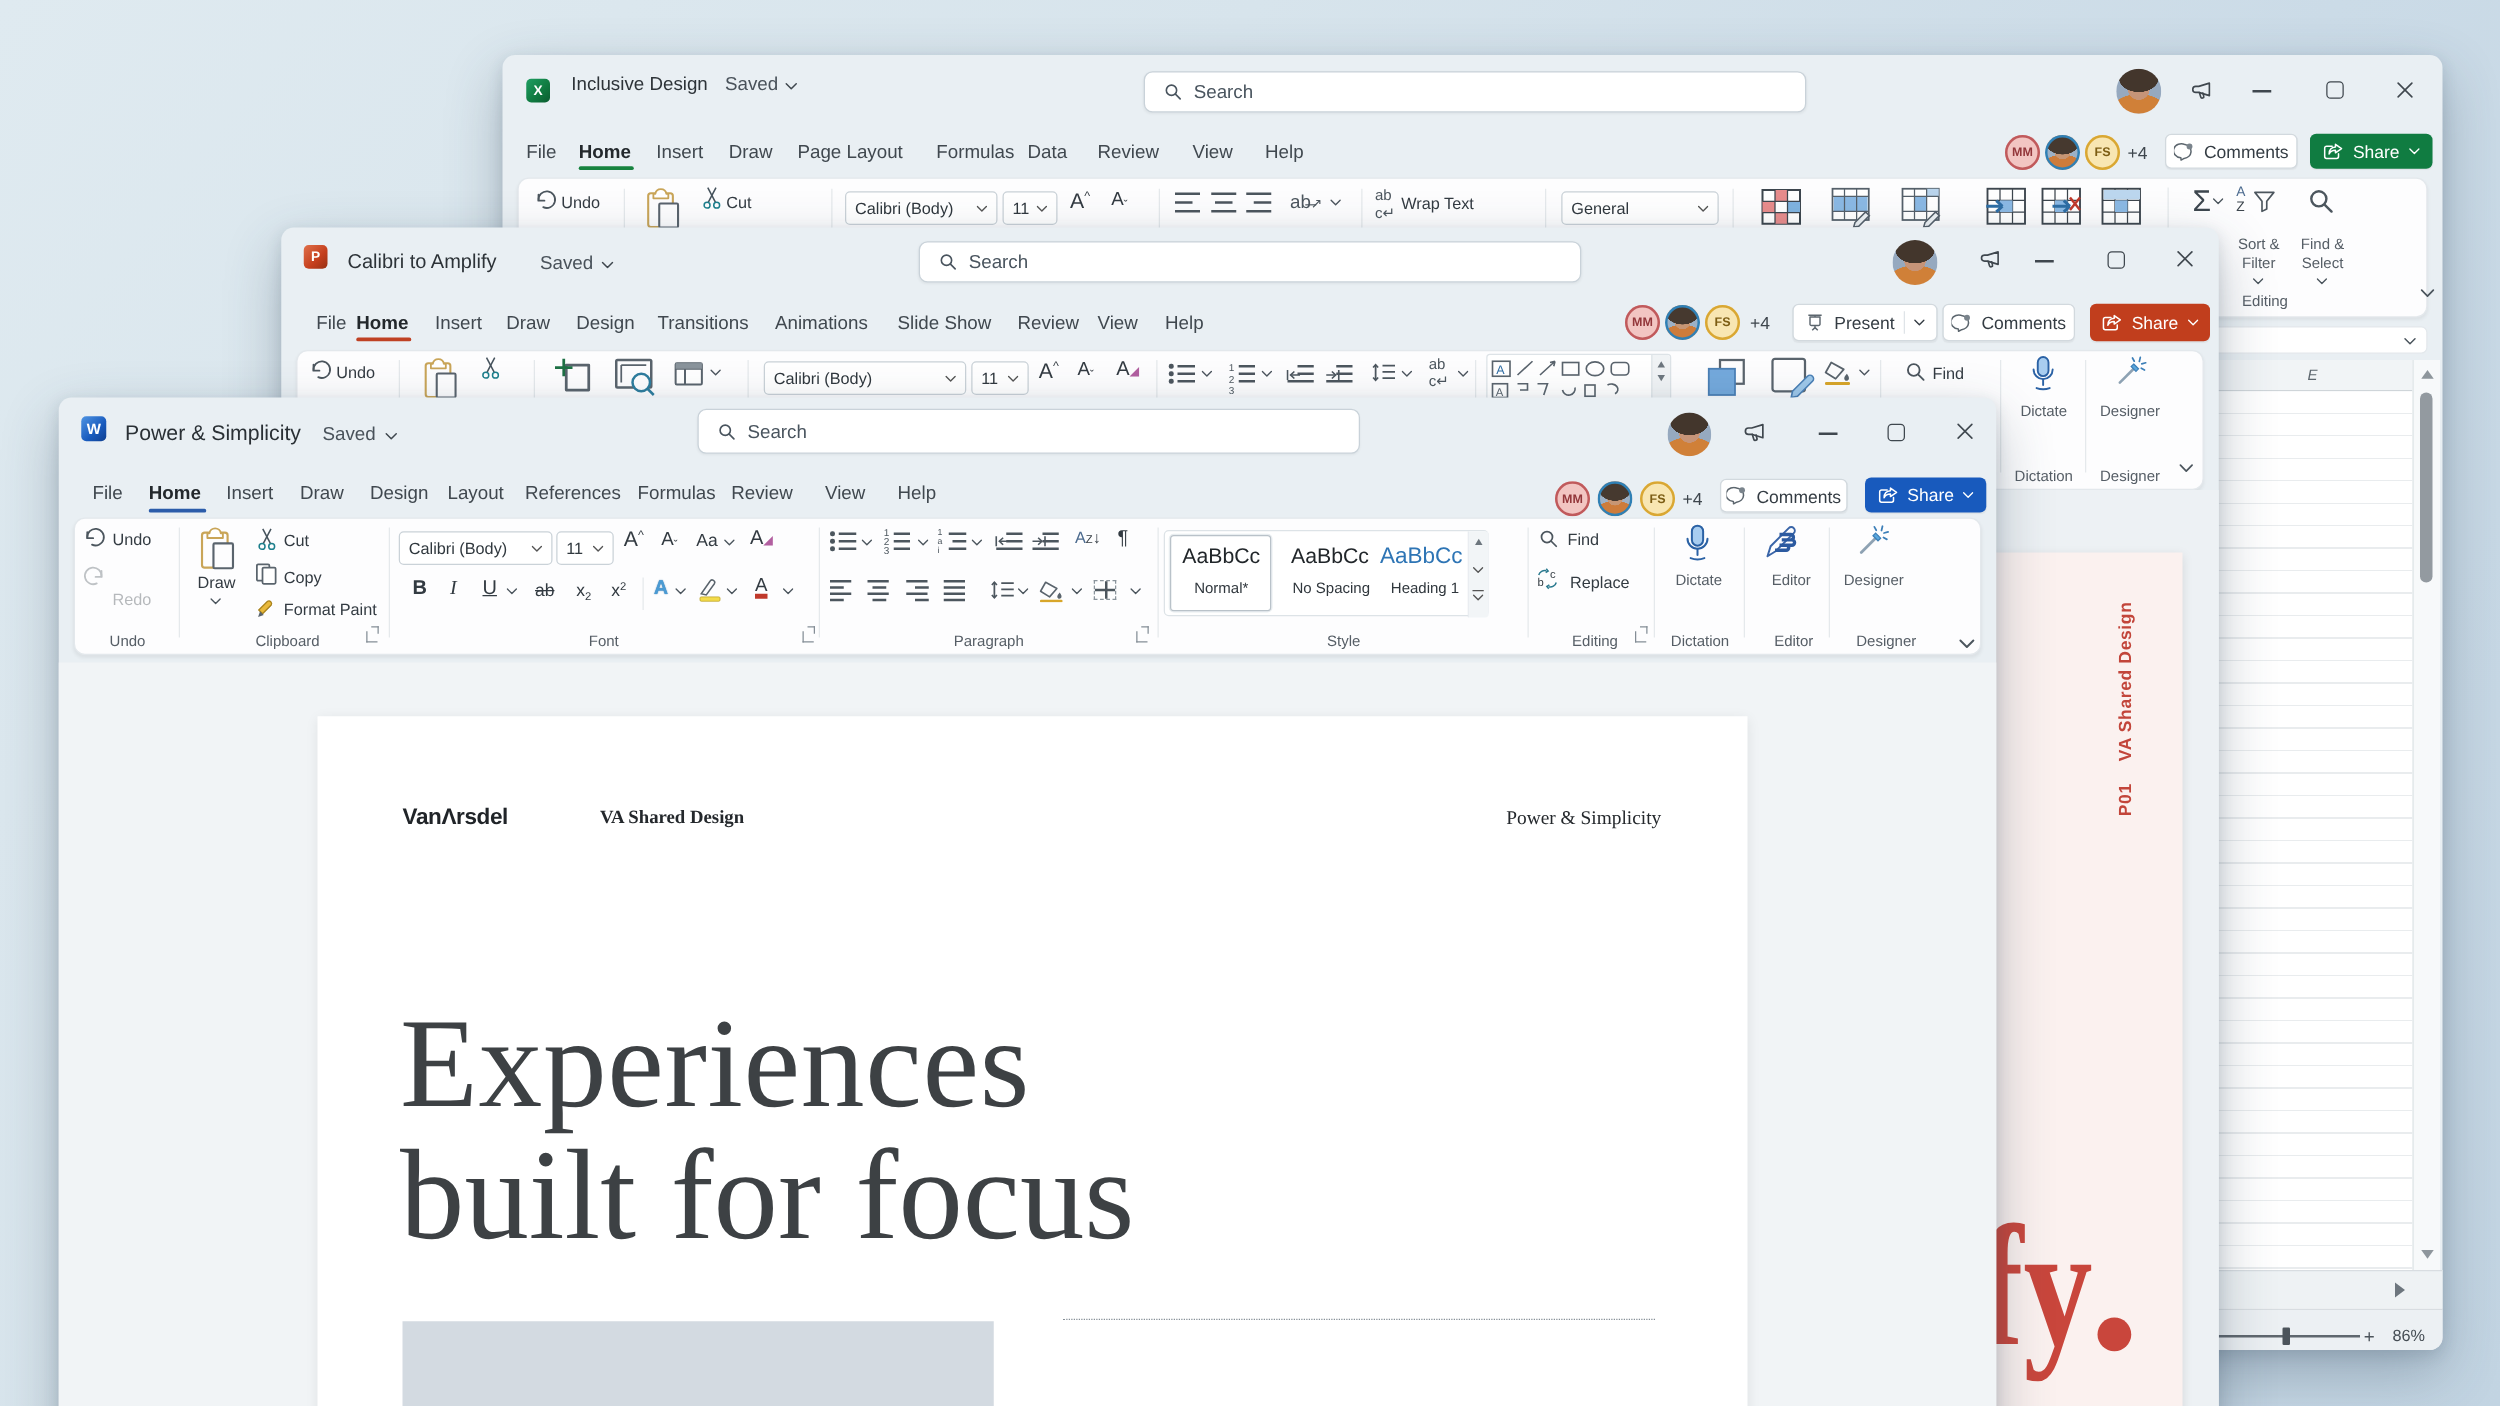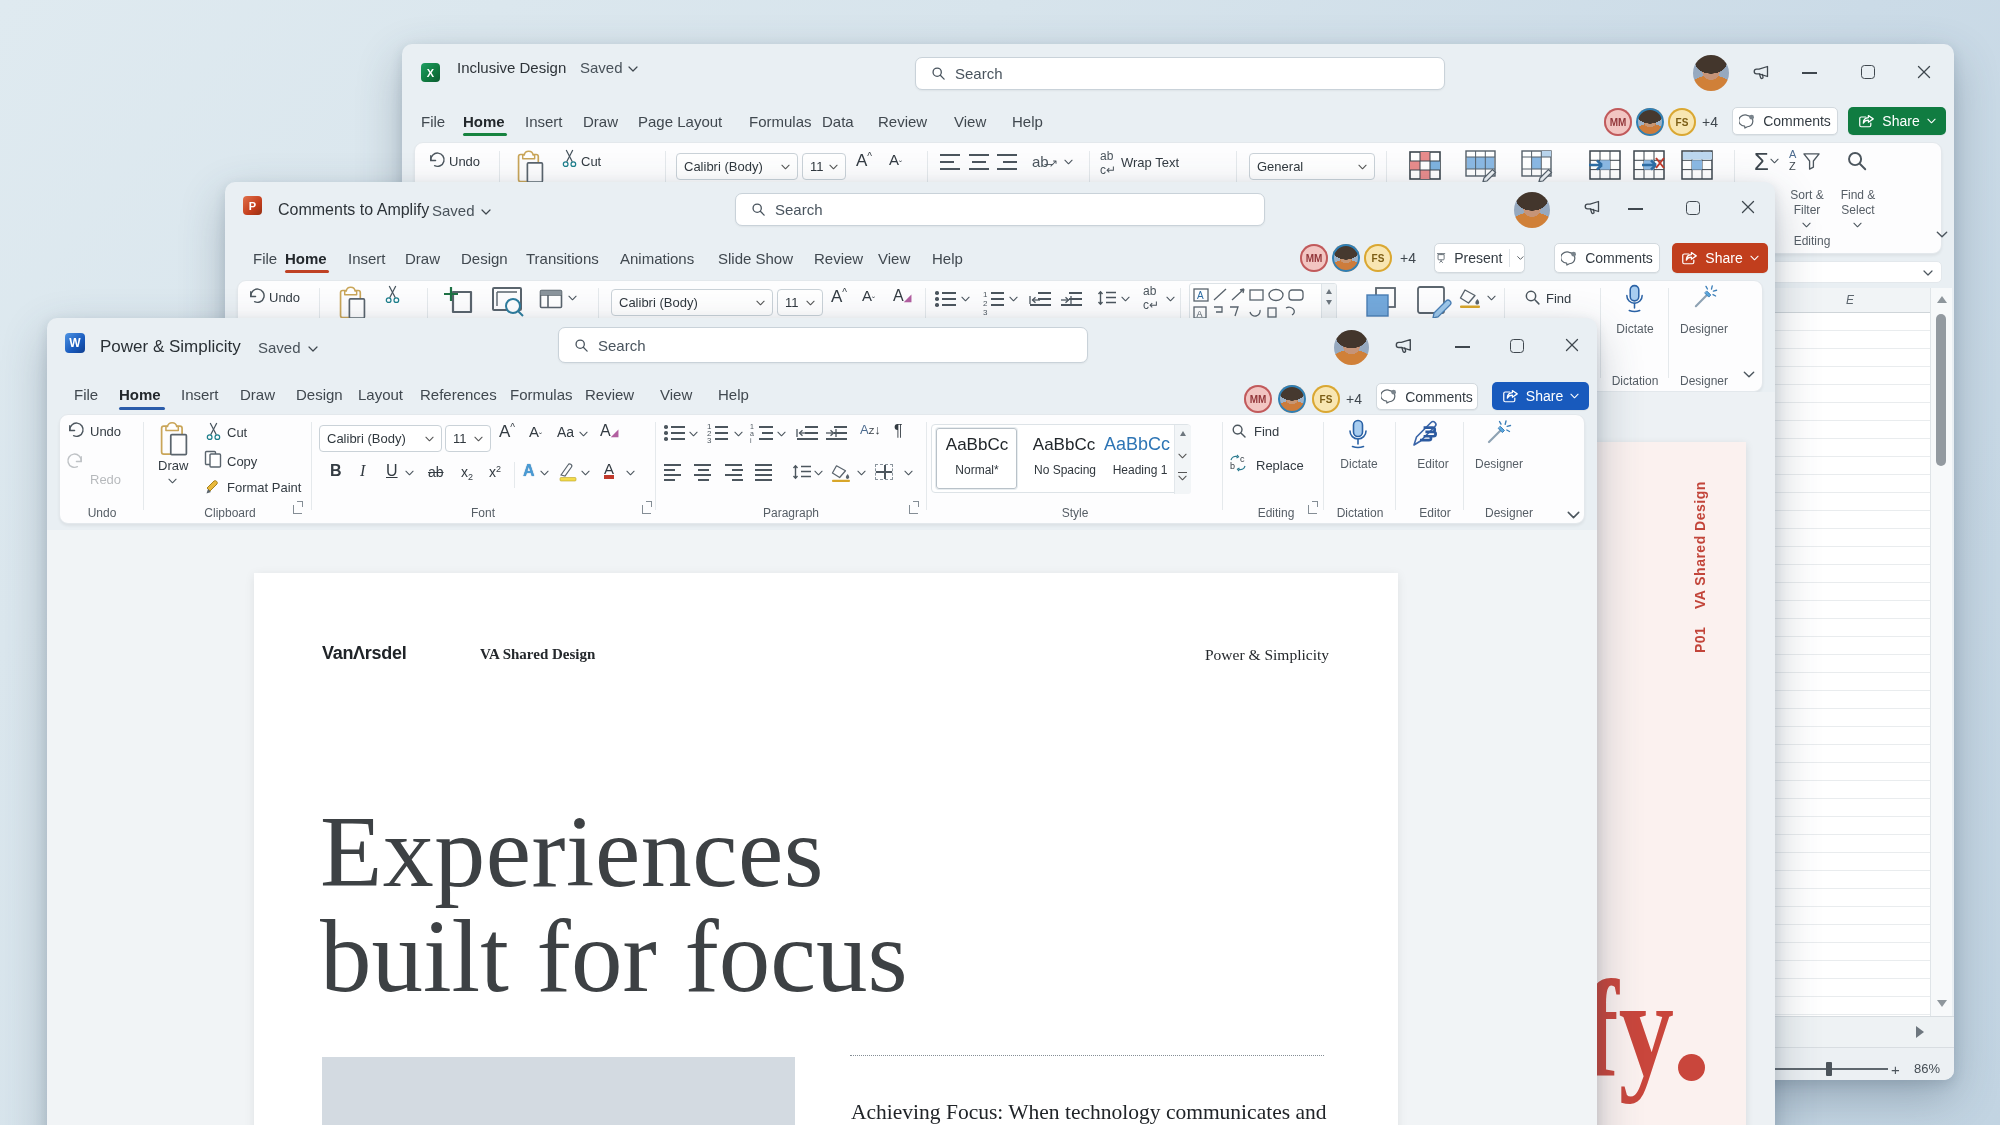--- a/index.html
+++ b/index.html
@@ -360,21 +360,21 @@
    <div class="abs" style="left:1424px;top:14px;width:6px;height:14px;background:#4c545b;border-radius:1px"></div>
    <div class="abs" style="left:1489px;top:13px;font-size:15px;color:#4c545b">+</div>
    <div class="abs" style="left:1512px;top:13px;font-size:13px;color:#454d54">86%</div>
  </div>
 </div>
 
 <div class="win" id="pp" style="left:225px;top:182px;width:1550px;height:1000px;border-radius:10px 10px 0 0">
  <div class="abs" style="left:18px;top:14px;width:19px;height:19px;border-radius:4px;background:linear-gradient(135deg,#e0704a 0%,#c43e1c 60%,#963012 100%)">
       <div class="abs" style="left:3px;top:3px;right:3px;bottom:3px;color:#fff;font-size:11px;font-weight:700;display:flex;align-items:center;justify-content:center">P</div>
     </div>
- <div class="ttl" style="left:53px;top:19px;font-size:16px">Comments to Amplify</div>
+ <div class="ttl" style="left:53px;top:19px;font-size:16px">Calibri to Amplify</div>
  <div class="saved" style="left:207px;top:20px">Saved</div>
  <svg class="wc s" style="left:256px;top:27px;position:absolute" width="10" height="6">
       <use href="#car"></use>
     </svg>
  <div class="sbox" style="left:510px;top:11px;width:530px;height:33px"><svg class="s" width="15" height="15">
         <use href="#srch"></use>
       </svg>Search</div>
  <div class="avbig" style="left:1289px;top:10px;width:36px;height:36px"></div>
  <svg class="wc s" style="left:1358px;top:16px;position:absolute" width="20" height="20">
       <use href="#mega"></use>
@@ -395,21 +395,21 @@
  <div class="tab" style="left:395px;top:68px">Animations</div>
  <div class="tab" style="left:493px;top:68px">Slide Show</div>
  <div class="tab" style="left:589px;top:68px">Review</div>
  <div class="tab" style="left:653px;top:68px">View</div>
  <div class="tab" style="left:707px;top:68px">Help</div>
 
  <div class="av mm" style="left:1075px;top:62px;width:28px;height:28px">MM</div>
  <div class="av ph" style="left:1107px;top:62px;width:28px;height:28px"></div>
  <div class="av fs" style="left:1139px;top:62px;width:28px;height:28px">FS</div>
  <div class="plus4" style="left:1175px;top:68px">+4</div>
- <div class="btn" style="left:1209px;top:61px;width:91px;height:30px"><svg class="s" width="16" height="16" style="color:#5c666e">
+ <div class="btn" style="left:1209px;top:61px;width:116px;height:30px"><svg class="s" width="16" height="16" style="color:#5c666e">
         <use href="#flagpr"></use>
       </svg>Present<div style="width:1px;height:18px;background:#dfe4e8"></div><svg class="s" width="9" height="6">
         <use href="#car"></use>
       </svg></div>
  <div class="btn" style="left:1329px;top:61px;width:106px;height:30px"><svg class="s" width="17" height="15" style="color:#5c666e">
         <use href="#cmt"></use>
       </svg>Comments</div>
  <div class="btn share" style="left:1447px;top:61px;width:96px;height:30px;background:#c13e1d"><svg class="s" width="17" height="15">
         <use href="#shareic"></use>
       </svg>Share<svg class="s" width="9" height="6">
@@ -909,16 +909,15 @@
 
  <div class="abs" style="left:0;top:212px;width:1550px;height:788px;background:#f1f4f6">
    <div class="abs" style="left:207px;top:43px;width:1144px;height:745px;background:#fff;box-shadow:0 2px 10px rgba(0,0,0,.08)">
      <div class="abs" style="left:68px;top:70px;font-size:18px;font-weight:700;color:#202428;letter-spacing:-.3px">VanΛrsdel</div>
      <div class="abs" style="left:226px;top:73px;font-family:'Liberation Serif',serif;font-size:15px;font-weight:700;color:#24282c">VA Shared Design</div>
      <div class="abs" style="left:951px;top:73px;font-family:'Liberation Serif',serif;font-size:15.5px;color:#24282c">Power &amp; Simplicity</div>
      <div class="abs" style="left:66px;top:332px;font-family:'Liberation Serif',serif;font-size:103px;line-height:1;color:#3d4144;word-spacing:2px">built for focus</div>
      <div class="abs" style="left:66px;top:228px;font-family:'Liberation Serif',serif;font-size:102px;line-height:1;color:#3d4144;letter-spacing:.5px">Experiences</div>
      <div class="abs" style="left:68px;top:484px;width:473px;height:261px;background:#d3dae1"></div>
      <div class="abs" style="left:596px;top:482px;width:474px;height:0;border-top:1.5px dotted #858e96"></div>
-     <div class="abs" style="left:597px;top:527px;font-family:'Liberation Serif',serif;font-size:21.5px;color:#202428">Achieving Focus: When technology communicates and</div>
    </div>
  </div>
 </div>
 
 </body></html>

